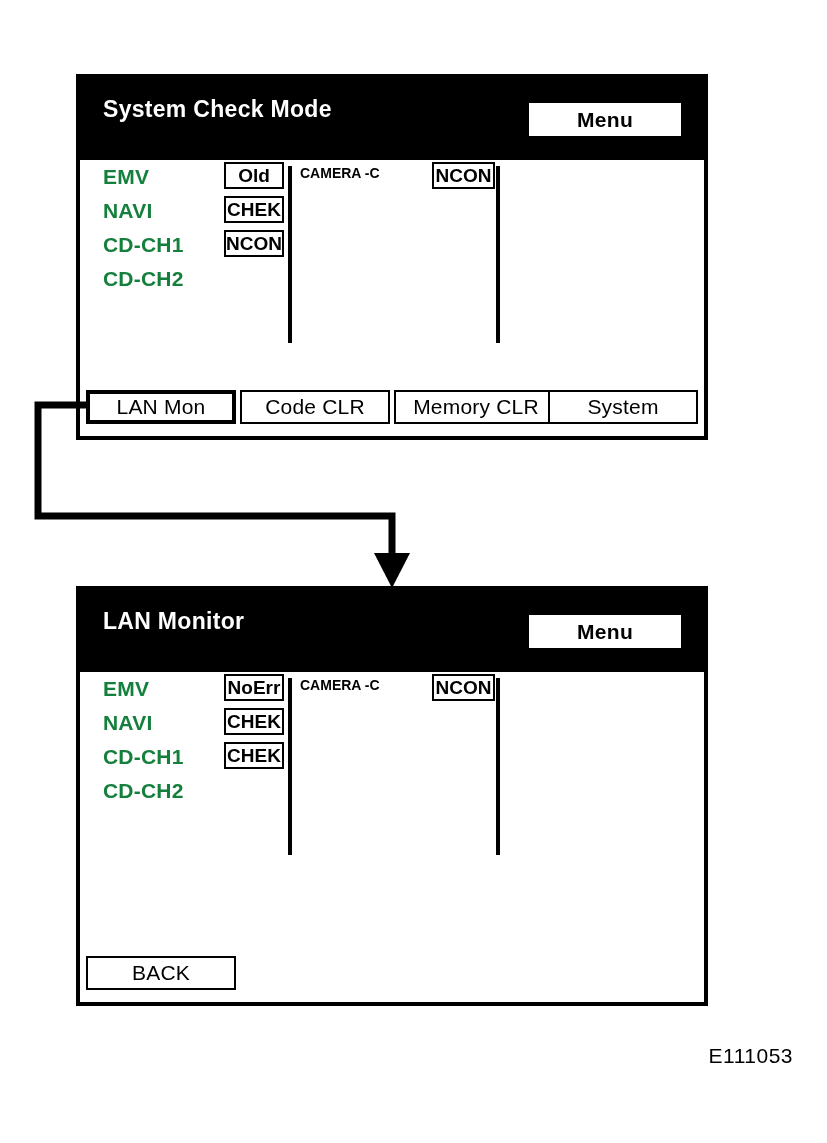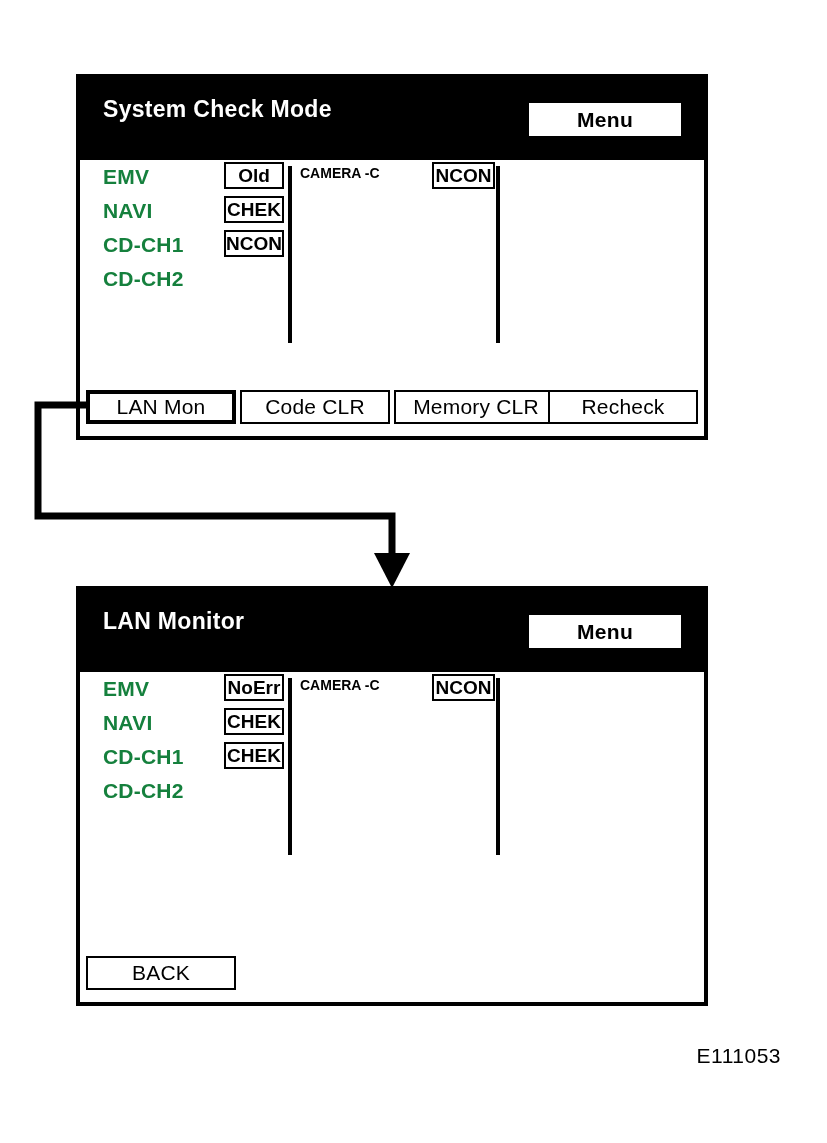--- a/index.html
+++ b/index.html
@@ -178,21 +178,21 @@
     left: 0;
     top: 0;
     width: 827px;
     height: 1143px;
     pointer-events: none;
   }
 
   
   #figure-code {
     position: absolute;
-    right: 46px;
+    right: 34px;
     top: 1044px;
     font-size: 21px;
     font-weight: normal;
     color: #000000;
     letter-spacing: 0.5px;
   }
 </style>
 </head>
 <body>
 
@@ -232,21 +232,21 @@
       </div>
     </div>
 
     <div class="divider d2"></div>
   </div>
 
   <div class="btn-row">
     <div class="scr-btn b0 selected">LAN Mon</div>
     <div class="scr-btn b1">Code CLR</div>
     <div class="scr-btn b2">Memory CLR</div>
-    <div class="scr-btn b3">Recheck</div>
+    <div class="scr-btn b3">System</div>
   </div>
 </div>
 
 <div class="screen" id="screen-bottom">
 
   <div class="titlebar">
     <div class="title-text">LAN Monitor</div>
     <div class="menu-btn">Menu</div>
   </div>
 

